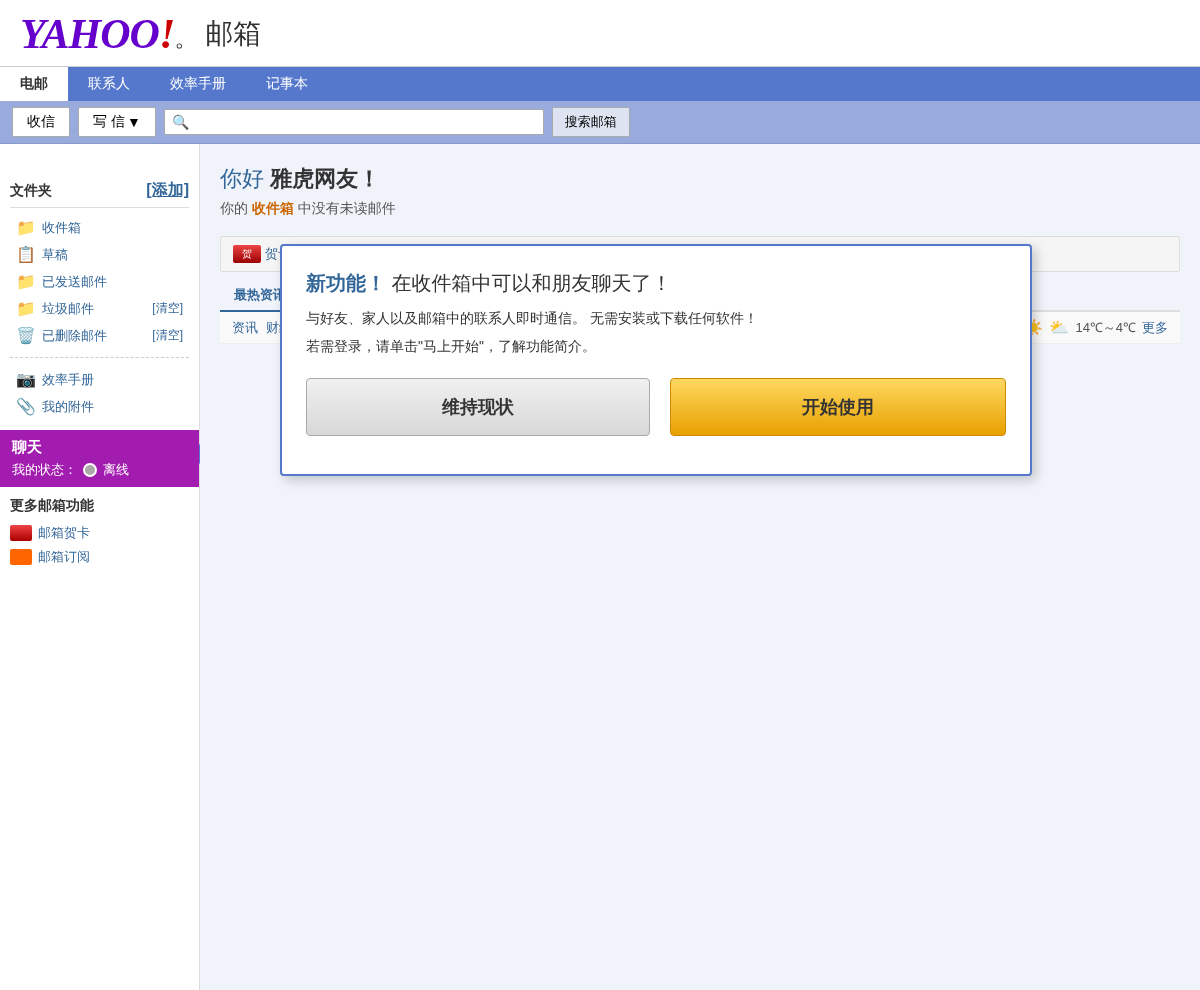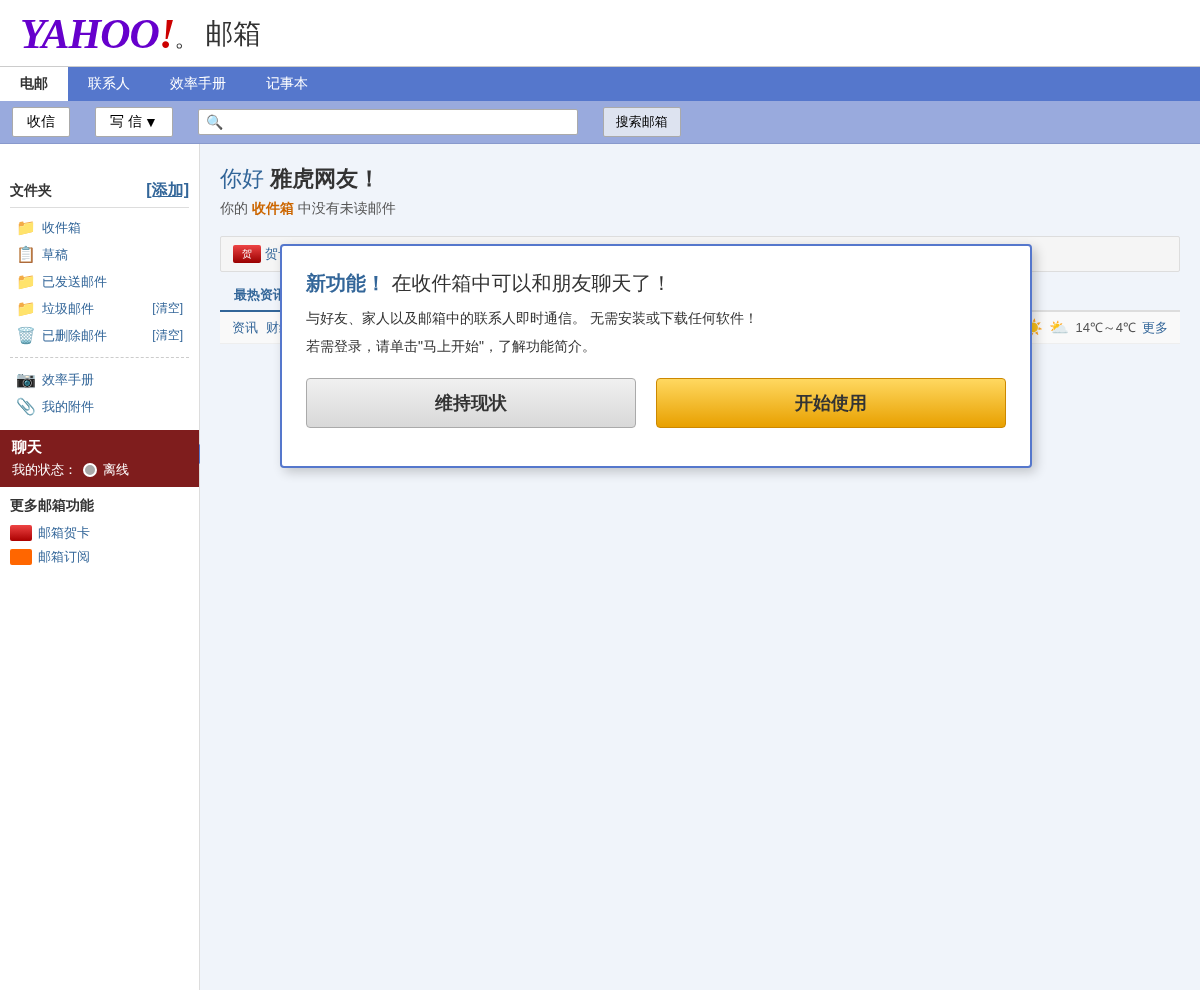--- a/index.html
+++ b/index.html
@@ -10,21 +10,21 @@
     #logo { display: flex; align-items: center; gap: 4px; }
     .yahoo-text { font-size: 42px; font-weight: bold; color: #6600cc; font-family: Georgia, serif; font-style: italic; letter-spacing: -1px; }
     .mailbox-text { font-size: 28px; color: #333; font-weight: normal; margin-left: 4px; }
 
     
     #nav-tabs { background: #5577cc; display: flex; align-items: flex-start; padding: 0; }
     .nav-tab { padding: 8px 20px; color: #fff; font-size: 14px; cursor: pointer; border: none; background: transparent; }
     .nav-tab.active { background: #fff; color: #333; font-weight: bold; }
 
     
-    #toolbar { background: #99aadd; display: flex; align-items: center; padding: 6px 12px; gap: 25px; border-bottom: 1px solid #8899cc; }
+    #toolbar { background: #99aadd; display: flex; align-items: center; padding: 6px 12px; gap: 8px; border-bottom: 1px solid #8899cc; }
     .toolbar-btn { background: #fff; border: 1px solid #aaa; padding: 5px 14px; font-size: 14px; cursor: pointer; border-radius: 2px; white-space: nowrap; }
     .toolbar-btn-compose { display: flex; align-items: center; gap: 2px; }
     #search-box { flex: 1; max-width: 380px; display: flex; align-items: center; border: 1px solid #aaa; background: #fff; border-radius: 2px; padding: 4px 8px; gap: 4px; }
     #search-input { border: none; outline: none; flex: 1; font-size: 13px; }
     .search-icon-char { color: #888; font-size: 14px; }
     .search-btn { background: #dde3f0; border: 1px solid #aaa; padding: 5px 12px; font-size: 13px; cursor: pointer; border-radius: 2px; }
 
     
     #main { display: flex; background: #eef2fa; min-height: 850px; }
 
@@ -35,21 +35,21 @@
     .folder-title { display: flex; justify-content: space-between; align-items: center; font-size: 14px; font-weight: bold; color: #333; padding: 6px 0; border-bottom: 1px solid #ddd; margin-bottom: 6px; }
     .folder-add { color: #336699; font-size: 16px; cursor: pointer; text-decoration: underline; }
     .folder-item { display: flex; align-items: center; gap: 6px; padding: 4px 6px; font-size: 13px; color: #336699; cursor: pointer; }
     .folder-action { color: #336699; font-size: 12px; margin-left: auto; }
     .sidebar-divider { border: none; border-top: 1px dashed #ccc; margin: 8px 10px; }
 
     .sidebar-section { padding: 0 10px; margin-top: 8px; }
     .sidebar-item { display: flex; align-items: center; gap: 6px; padding: 4px 6px; font-size: 13px; color: #336699; cursor: pointer; }
 
     
-    .chat-section { margin: 10px 0 0 0; background: #7f1d1d; padding: 8px 12px; }
+    .chat-section { margin: 10px 0 0 0; background: #a21caf; padding: 8px 12px; }
     .chat-title { color: #fff; font-size: 15px; font-weight: bold; }
     .chat-status { display: flex; align-items: center; gap: 6px; margin-top: 4px; color: #fff; font-size: 13px; }
     .status-indicator { width: 14px; height: 14px; border-radius: 50%; background: #aaa; border: 2px solid #fff; display: inline-block; }
 
     
     .more-section { padding: 10px; }
     .more-title { font-size: 14px; font-weight: bold; color: #333; margin-bottom: 6px; }
     .more-item { display: flex; align-items: center; gap: 6px; padding: 3px 0; font-size: 13px; color: #336699; cursor: pointer; }
 
     
@@ -76,21 +76,21 @@
     .news-link { color: #336699; cursor: pointer; }
     .weather-info { margin-left: auto; display: flex; align-items: center; gap: 6px; font-size: 13px; color: #555; }
 
     
     .popup-overlay { position: absolute; top: 100px; left: 80px; width: 752px; background: #fff; border: 2px solid #5577cc; border-radius: 4px; padding: 24px; z-index: 100; box-shadow: 4px 4px 12px rgba(0,0,0,0.2); }
     .popup-title { font-size: 20px; color: #333; margin-bottom: 10px; }
     .popup-title-new { color: #336699; font-weight: bold; }
     .popup-desc { font-size: 14px; color: #333; margin-bottom: 6px; line-height: 1.6; }
     .popup-desc2 { font-size: 14px; color: #333; margin-bottom: 20px; line-height: 1.6; }
     .popup-buttons { display: flex; gap: 20px; margin-bottom: 14px; }
-    .btn-maintain { flex: 1; padding: 2px; background: linear-gradient(#f0f0f0, #d8d8d8); border: 1px solid #aaa; border-radius: 4px; font-size: 18px; cursor: pointer; font-weight: bold; color: #333; }
+    .btn-maintain { flex: 1; padding: 16px; background: linear-gradient(#f0f0f0, #d8d8d8); border: 1px solid #aaa; border-radius: 4px; font-size: 18px; cursor: pointer; font-weight: bold; color: #333; }
     .btn-start { flex: 1; padding: 12px; background: linear-gradient(#ffd860, #e8a000); border: 1px solid #cc8800; border-radius: 4px; font-size: 18px; cursor: pointer; font-weight: bold; color: #333; }
     .popup-checkbox { display: flex; align-items: center; gap: 6px; font-size: 14px; color: #333; }
     .popup-checkbox input { width: 14px; height: 14px; }
 
     
     .chat-section-wrapper { position: relative; }
     .chat-arrow { position: absolute; right: -12px; top: 14px; width: 0; height: 0; border-top: 10px solid transparent; border-bottom: 10px solid transparent; border-left: 12px solid #5577cc; }
 
     
     #content { background: #f0f4fa; }

